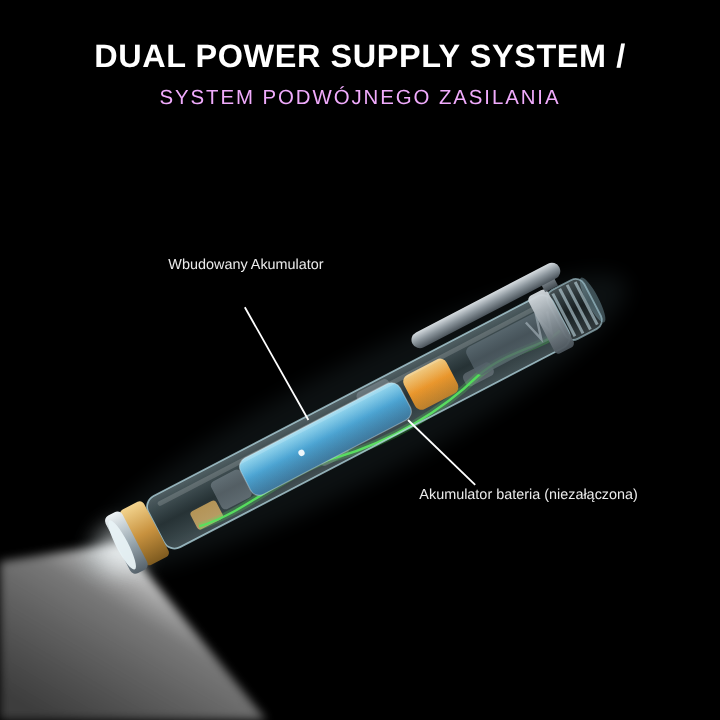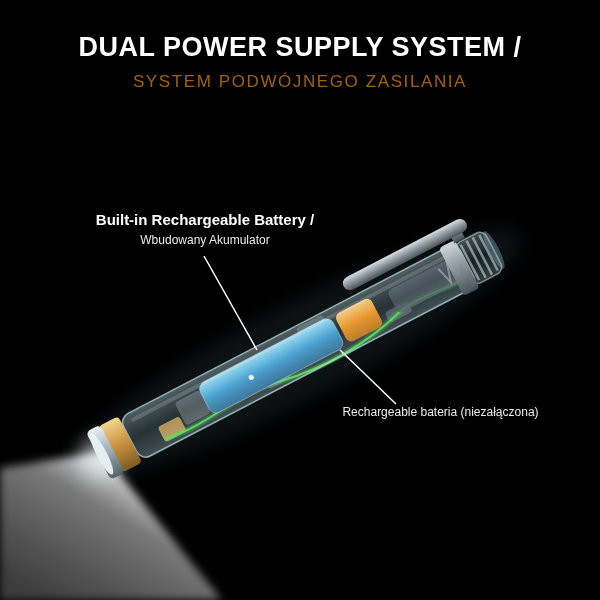--- a/index.html
+++ b/index.html
@@ -22,21 +22,21 @@
   }
   .title-primary {
     font-size: 27px;
     font-weight: bold;
     letter-spacing: 0.5px;
   }
   .title-secondary {
     font-size: 17px;
     font-weight: 400;
     letter-spacing: 1.6px;
-    color: #a16207;
+    color: #f0abfc;
     margin-top: 9px;
   }
   .scene {
     position: absolute;
     left: 0; top: 0;
   }
   .callout {
     position: absolute;
     text-align: center;
     color: #ffffff;
@@ -154,21 +154,20 @@
       <rect x="396" y="-27" width="18" height="54" rx="4" fill="url(#clipGrad)" opacity="0.95"></rect>
       <rect x="412" y="-40" width="12" height="16" fill="url(#clipGrad)" opacity="0.9"></rect>
       <rect x="294" y="-44" width="138" height="14" rx="7" fill="url(#clipGrad)"></rect>
     </g>
 
     <line x1="204" y1="256" x2="257" y2="350" stroke="#ffffff" stroke-width="1.5"></line>
     <line x1="396" y1="404" x2="340" y2="350" stroke="#ffffff" stroke-width="1.5"></line>
   </svg>
 
   <div class="callout" id="callout-rechargeable">
-    <div class="callout-main">Built-in Rechargeable Battery /</div>
     <div class="callout-sub">Wbudowany Akumulator</div>
   </div>
 
   <div class="callout" id="callout-replaceable">
-    <div class="callout-sub">Rechargeable bateria (niezałączona)</div>
+    <div class="callout-sub">Akumulator bateria (niezałączona)</div>
   </div>
 
 </div>
 
 </body></html>

